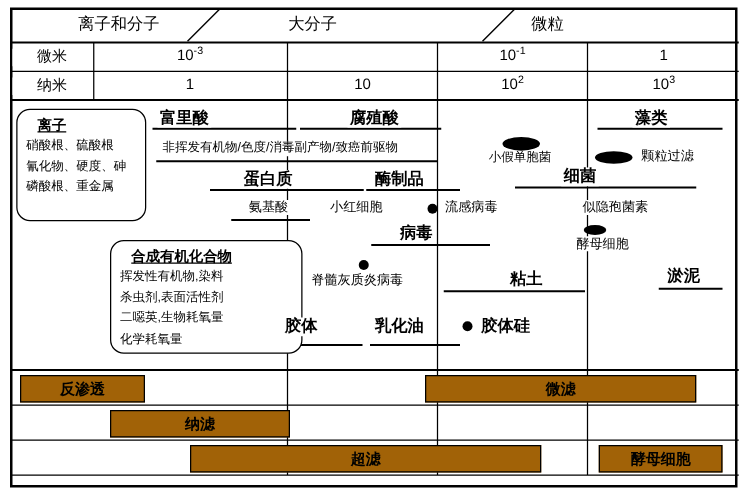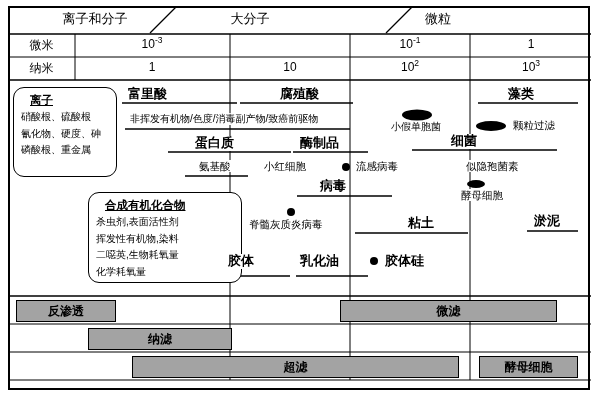--- a/index.html
+++ b/index.html
@@ -14,21 +14,21 @@
   .hdr { font-size:13px; }
   .scale-val { font-size:12px; }
   .bold { font-weight:bold; font-size:13px; }
   .sm { font-size:10.5px; }
   .xs { font-size:10px; }
   sup { font-size:8.5px; line-height:0; }
   .rbox { position:absolute; border:1.5px solid #000; border-radius:11px; background:#fff;
           z-index:2; box-sizing:border-box; overflow:hidden; }
   .rbox .btitle { font-weight:bold; font-size:11.5px; margin:5px 0 1px 16px;text-decoration:underline; }
   .rbox .bline { font-size:10px; line-height:16.5px; margin-left:7px; }
-  .bar { position:absolute; border:1.5px solid #000; background:#a3a3a3; z-index:2;
+  .bar { position:absolute; border:1.5px solid #000; background:#a16207; z-index:2;
          box-sizing:border-box; height:22px; display:flex; align-items:center;
          justify-content:center; font-size:12px; font-weight:bold; }
 </style>
 </head>
 <body>
 
 <div class="stage">
 
   <div class="frame"></div>
 
@@ -89,22 +89,22 @@
 
   <div class="rbox" style="left:13px;top:87px;width:104px;height:90px">
     <div class="btitle">离子</div>
     <div class="bline">硝酸根、硫酸根</div>
     <div class="bline">氰化物、硬度、砷</div>
     <div class="bline">磷酸根、重金属</div>
   </div>
 
   <div class="rbox" style="left:88px;top:192px;width:154px;height:91px">
     <div class="btitle">合成有机化合物</div>
+    <div class="bline">挥发性有机物,染料</div>
     <div class="bline">杀虫剂,表面活性剂</div>
-    <div class="bline">挥发性有机物,染料</div>
     <div class="bline">二噁英,生物耗氧量</div>
     <div class="bline">化学耗氧量</div>
   </div>
 
   <div class="lbl bold" style="left:126px;top:87px">富里酸</div>
   <div class="lbl bold" style="left:278px;top:87px">腐殖酸</div>
   <div class="lbl bold" style="left:506px;top:87px">藻类</div>
   <div class="lbl xs" style="left:128px;top:113px">非挥发有机物/色度/消毒副产物/致癌前驱物</div>
   <div class="lbl xs" style="left:389px;top:121px">小假单胞菌</div>
   <div class="lbl sm" style="left:511px;top:119px">颗粒过滤</div>
@@ -120,16 +120,16 @@
   <div class="lbl sm" style="left:247px;top:218px">脊髓灰质炎病毒</div>
   <div class="lbl bold" style="left:406px;top:216px">粘土</div>
   <div class="lbl bold" style="left:532px;top:214px">淤泥</div>
   <div class="lbl bold" style="left:226px;top:254px">胶体</div>
   <div class="lbl bold" style="left:298px;top:254px">乳化油</div>
   <div class="lbl bold" style="left:383px;top:254px">胶体硅</div>
 
   <div class="bar" style="left:16px;top:300px;width:100px">反渗透</div>
   <div class="bar" style="left:340px;top:300px;width:217px">微滤</div>
   <div class="bar" style="left:88px;top:328px;width:144px">纳滤</div>
-  <div class="bar" style="left:132px;top:356px;width:327px">超滤</div>
+  <div class="bar" style="left:152px;top:356px;width:281px">超滤</div>
   <div class="bar" style="left:479px;top:356px;width:99px">酵母细胞</div>
 
 </div>
 
 </body></html>

